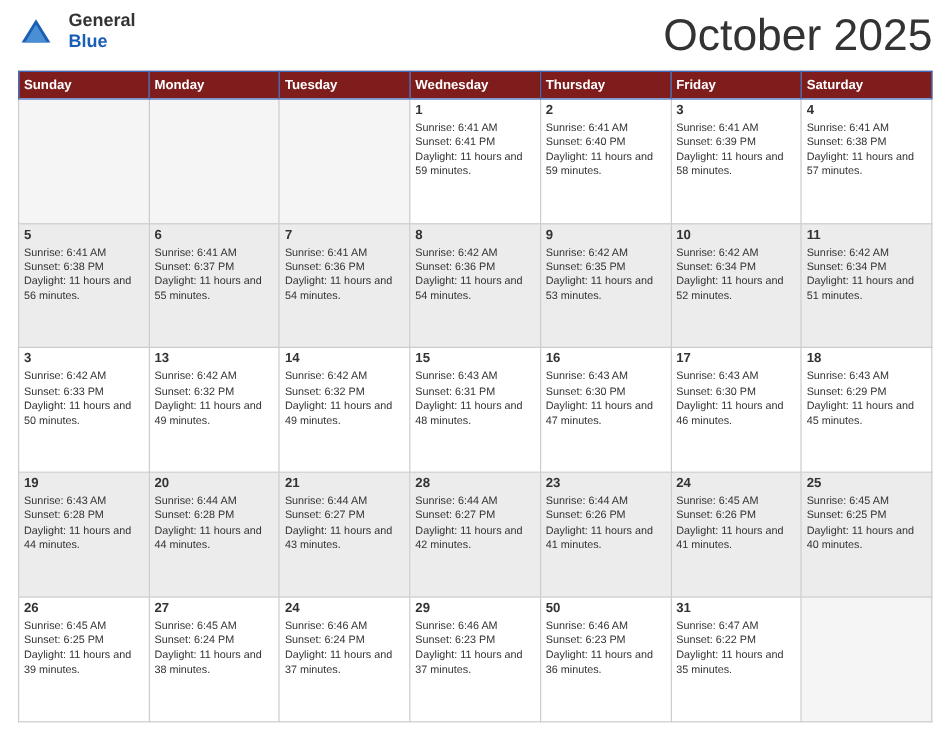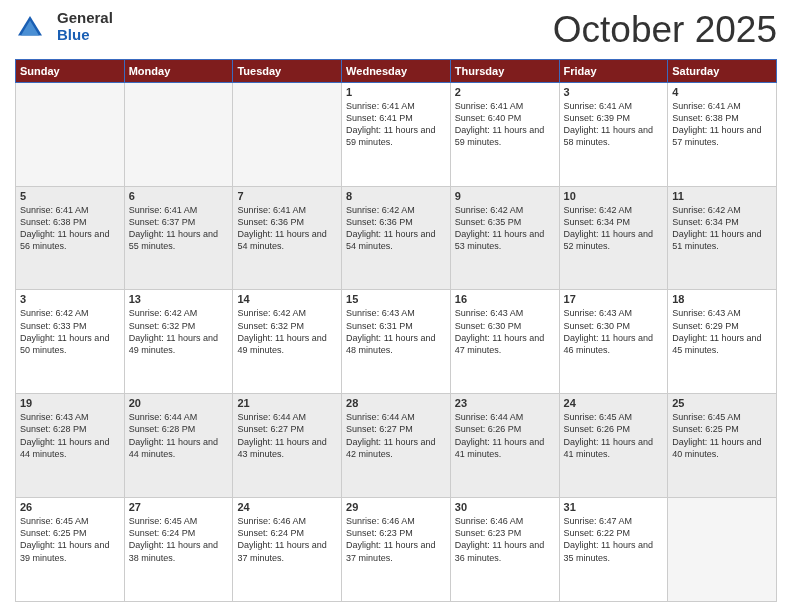--- a/index.html
+++ b/index.html
@@ -316,21 +316,21 @@
 Sunset: 6:24 PM
 Daylight: 11 hours and 37 minutes.</div>
           </td>
           <td>
             <div class="day-num">29</div>
             <div class="day-info" style="white-space: pre-line;">Sunrise: 6:46 AM
 Sunset: 6:23 PM
 Daylight: 11 hours and 37 minutes.</div>
           </td>
           <td>
-            <div class="day-num">30</div>
+            <div class="day-num">50</div>
             <div class="day-info" style="white-space: pre-line;">Sunrise: 6:46 AM
 Sunset: 6:23 PM
 Daylight: 11 hours and 36 minutes.</div>
           </td>
           <td>
             <div class="day-num">31</div>
             <div class="day-info" style="white-space: pre-line;">Sunrise: 6:47 AM
 Sunset: 6:22 PM
 Daylight: 11 hours and 35 minutes.</div>
           </td>

